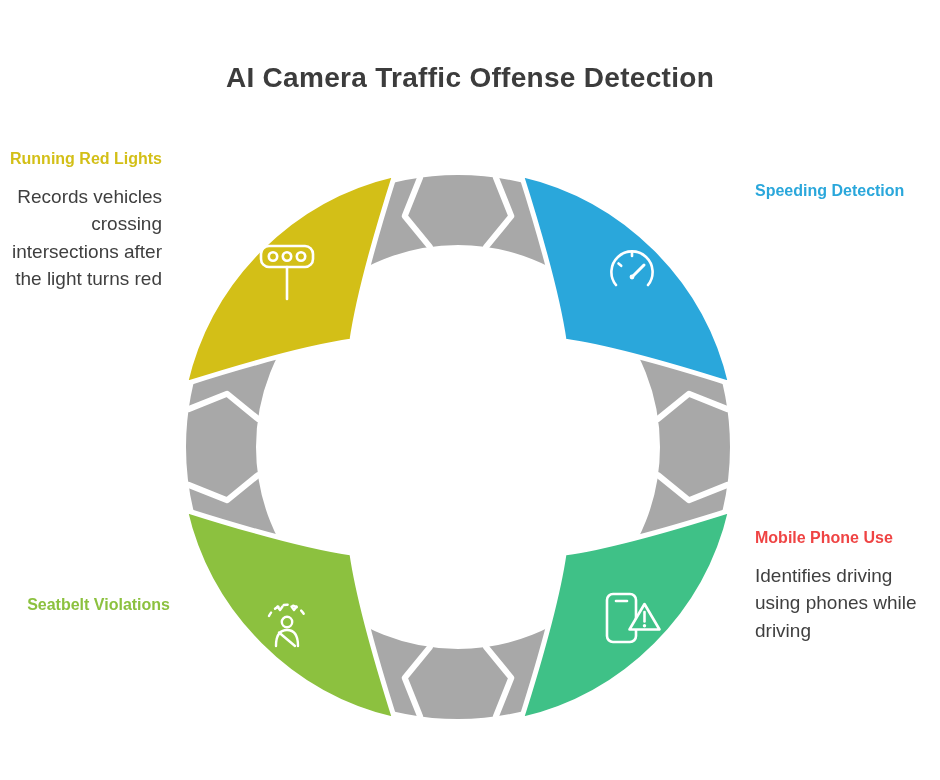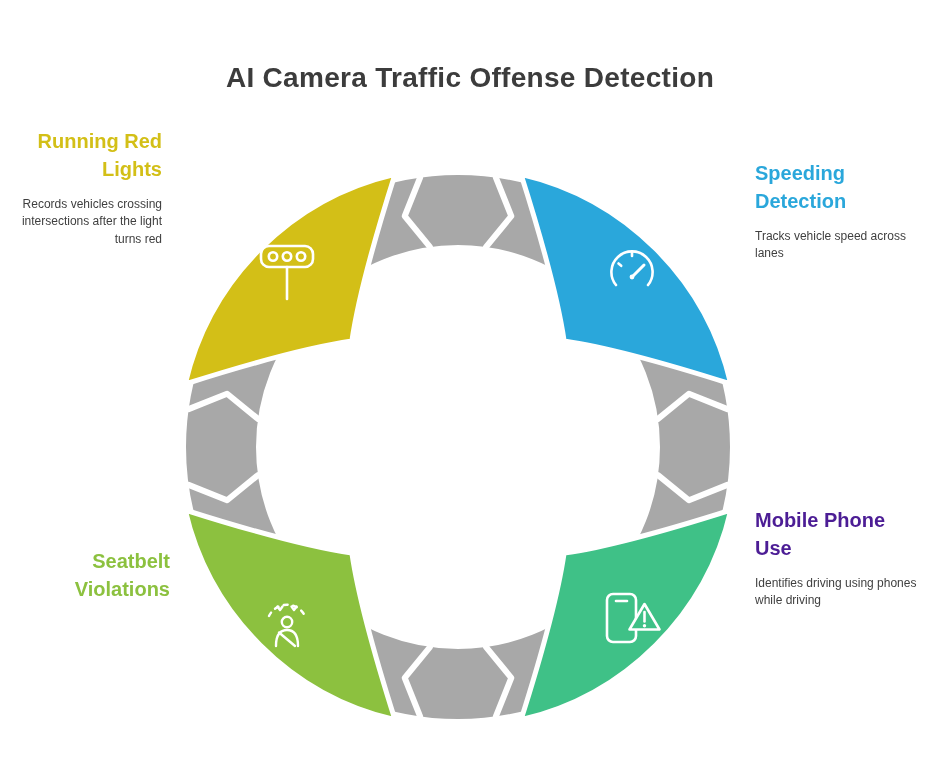--- a/index.html
+++ b/index.html
@@ -16,34 +16,35 @@
     top: 62px; left: 0; width: 940px;
     text-align: center;
     font-size: 28px;
     font-weight: 700;
     color: #3c3c3c;
     letter-spacing: 0.3px;
   }
   svg.diagram { position: absolute; left: 0; top: 0; }
   .label-block { position: absolute; }
   .label-block h2 {
-    font-size: 20px;
+    font-size: 16px;
     font-weight: 700;
     line-height: 1.38;
     margin-bottom: 13px;
+    margin-top: 20px;
   }
   .label-block p {
-    font-size: 12px;
+    font-size: 19px;
     line-height: 1.44;
     color: #3f3f3f;
   }
   .block-tl { left: 10px;  top: 128px; width: 152px; text-align: right; }
   .block-tr { left: 755px; top: 160px; width: 175px; text-align: left; }
   .block-br { left: 755px; top: 507px; width: 162px; text-align: left; }
-  .block-bl { left: 25px;  top: 548px; width: 145px; text-align: right; }
+  .block-bl { left: 25px;  top: 574px; width: 145px; text-align: right; }
 </style>
 </head>
 <body>
 
 <div class="stage">
 
   <h1 class="page-title">AI Camera Traffic Offense Detection</h1>
 
   <svg class="diagram" width="940" height="780" viewBox="0 0 940 780">
 
@@ -99,25 +100,24 @@
     </g>
   </svg>
 
   <div class="label-block block-tl">
     <h2 style="color: rgb(211, 191, 23);">Running Red Lights</h2>
     <p>Records vehicles crossing intersections after the light turns red</p>
   </div>
 
   <div class="label-block block-tr">
     <h2 style="color: rgb(42, 167, 219);">Speeding Detection</h2>
-    <p>Tracks vehicle speed across lanes</p>
   </div>
 
   <div class="label-block block-br">
-    <h2 style="color: #4c1d95;">Mobile Phone Use</h2>
+    <h2 style="color: #ef4444;">Mobile Phone Use</h2>
     <p>Identifies driving using phones while driving</p>
   </div>
 
   <div class="label-block block-bl">
     <h2 style="color: rgb(140, 193, 63);">Seatbelt Violations</h2>
   </div>
 
 </div>
 
 </body></html>

